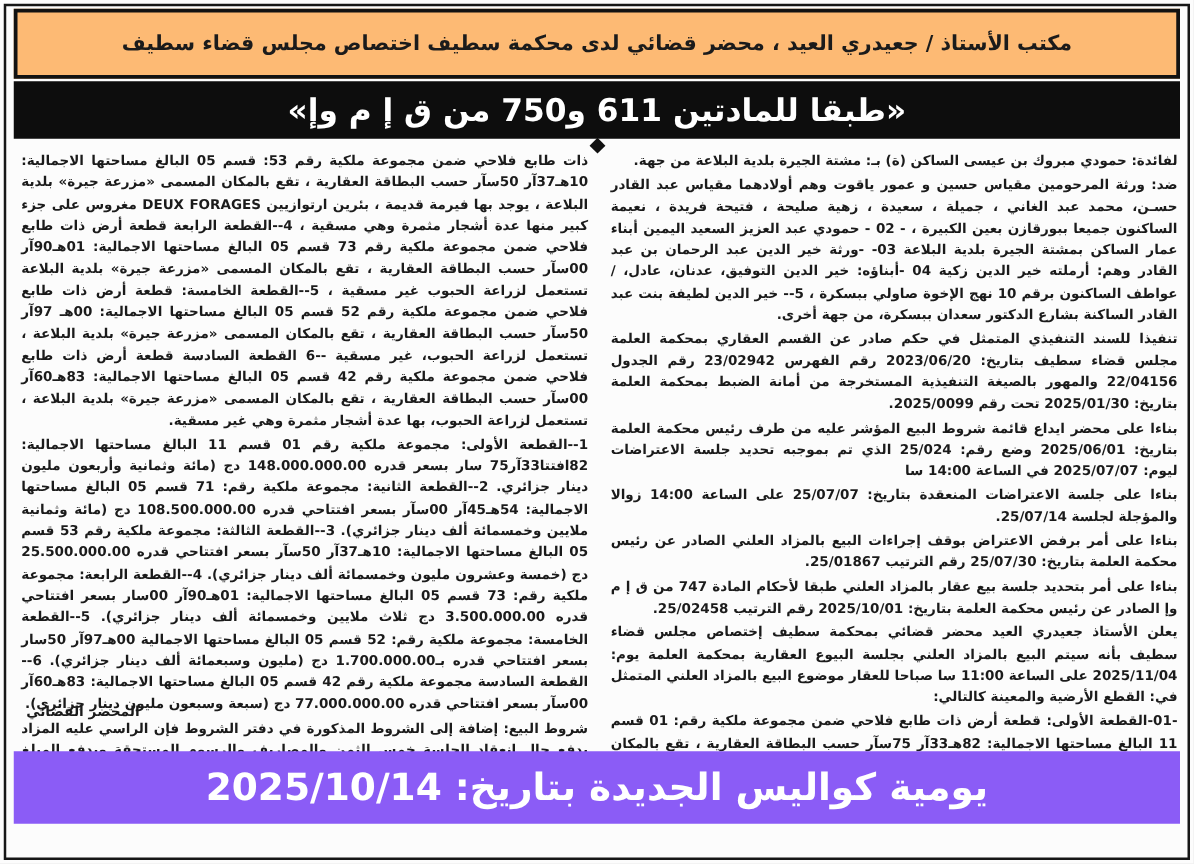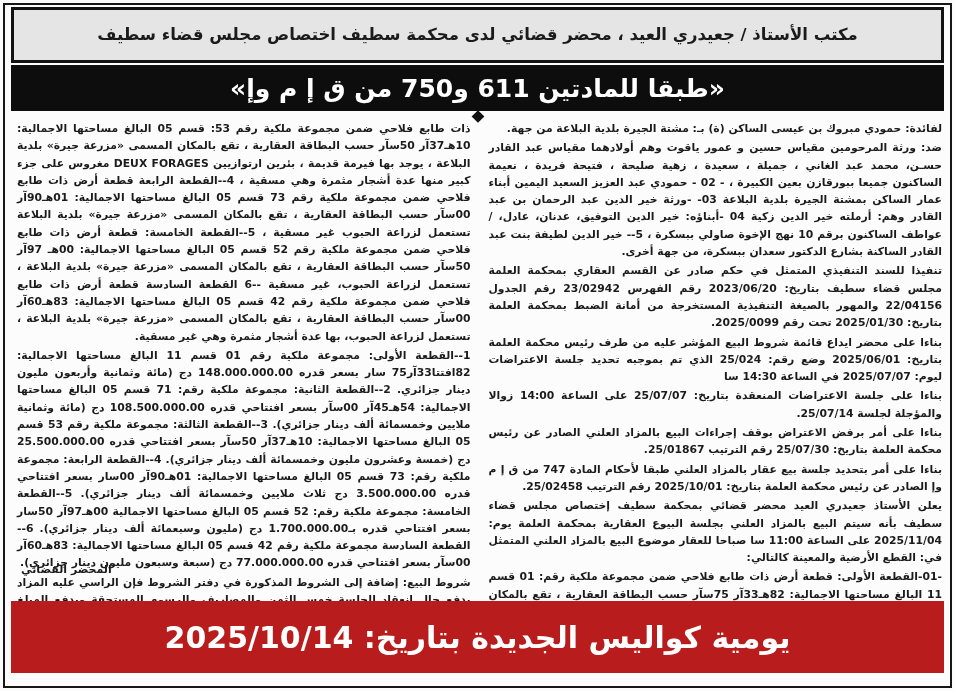--- a/index.html
+++ b/index.html
@@ -15,21 +15,21 @@
   .frame{
     position:absolute;inset:3px;
     border:2px solid #161616;
     background:#fcfcfc;
   }
   .office-box{
     position:absolute;top:2px;left:6px;right:6px;height:50px;
     border:3px solid #121212;
     display:flex;flex-direction:row;justify-content:center;align-items:center;
     font-weight:bold;font-size:16.5px;line-height:24px;text-align:center;
-    background:#e5e5e5;
+    background:#fdba74;
   }
   .title-bar{
     position:absolute;top:60px;left:6px;right:6px;height:46px;
     background:#0d0d0d;color:#ffffff;
     display:flex;flex-direction:row;justify-content:center;align-items:center;gap:46px;
     font-weight:bold;font-size:25px;
   }
   .ornament{
     position:absolute;top:107px;left:50%;
     width:9px;height:9px;background:#111;
@@ -45,22 +45,22 @@
     flex:1 1 0;
     font-size:10.8px;line-height:17.3px;font-weight:bold;
     text-align:justify;
   }
   .col p{margin:0 0 2px 4px;}
   .signature{
     position:absolute;left:16px;top:558px;
     font-weight:bold;font-size:11px;
   }
   .footer-bar{
-    position:absolute;top:596px;left:6px;right:6px;height:72px;
-    background:#b91c1c;color:#ffffff;
+    position:absolute;top:596px;left:6px;right:6px;height:58px;
+    background:#8b5cf6;color:#ffffff;
     display:flex;justify-content:center;align-items:center;
     font-weight:bold;font-size:30px;
   }
 </style>
 </head>
 <body>
 
 <div class="page">
   <div class="frame">
 
@@ -72,21 +72,21 @@
       <span>«طبقا للمادتين 611 و750 من ق إ م وإ»</span>
     </div>
 
     <div class="ornament"></div>
 
     <main class="body-columns">
       <section class="col">
         <p>لفائدة: حمودي مبروك بن عيسى الساكن (ة) بـ: مشتة الجيرة بلدية البلاعة من جهة.</p>
         <p>ضد: ورثة المرحومين مقياس حسين و عمور ياقوت وهم أولادهما مقياس عبد القادر حسـن، محمد عبد الغاني ، جميلة ، سعيدة ، زهية صليحة ، فتيحة فريدة ، نعيمة الساكنون جميعا ببورقازن بعين الكبيرة ، - 02 - حمودي عبد العزيز السعيد اليمين أبناء عمار الساكن بمشتة الجيرة بلدية البلاعة 03- -ورثة خير الدين عبد الرحمان بن عبد القادر وهم: أرملته خير الدين زكية 04 -أبناؤه: خير الدين التوفيق، عدنان، عادل، / عواطف الساكنون برقم 10 نهج الإخوة صاولي ببسكرة ، 5-- خير الدين لطيفة بنت عبد القادر الساكنة بشارع الدكتور سعدان ببسكرة، من جهة أخرى.</p>
         <p>تنفيذا للسند التنفيذي المتمثل في حكم صادر عن القسم العقاري بمحكمة العلمة مجلس قضاء سطيف بتاريخ: 2023/06/20 رقم الفهرس 23/02942 رقم الجدول 22/04156 والمهور بالصيغة التنفيذية المستخرجة من أمانة الضبط بمحكمة العلمة بتاريخ: 2025/01/30 تحت رقم 2025/0099.</p>
-        <p>بناءا على محضر ايداع قائمة شروط البيع المؤشر عليه من طرف رئيس محكمة العلمة بتاريخ: 2025/06/01 وضع رقم: 25/024 الذي تم بموجبه تحديد جلسة الاعتراضات ليوم: 2025/07/07 في الساعة 14:30 سا</p>
+        <p>بناءا على محضر ايداع قائمة شروط البيع المؤشر عليه من طرف رئيس محكمة العلمة بتاريخ: 2025/06/01 وضع رقم: 25/024 الذي تم بموجبه تحديد جلسة الاعتراضات ليوم: 2025/07/07 في الساعة 14:00 سا</p>
         <p>بناءا على جلسة الاعتراضات المنعقدة بتاريخ: 25/07/07 على الساعة 14:00 زوالا والمؤجلة لجلسة 25/07/14.</p>
         <p>بناءا على أمر برفض الاعتراض بوقف إجراءات البيع بالمزاد العلني الصادر عن رئيس محكمة العلمة بتاريخ: 25/07/30 رقم الترتيب 25/01867.</p>
         <p>بناءا على أمر بتحديد جلسة بيع عقار بالمزاد العلني طبقا لأحكام المادة 747 من ق إ م وإ الصادر عن رئيس محكمة العلمة بتاريخ: 2025/10/01 رقم الترتيب 25/02458.</p>
         <p>يعلن الأستاذ جعيدري العيد محضر قضائي بمحكمة سطيف إختصاص مجلس قضاء سطيف بأنه سيتم البيع بالمزاد العلني بجلسة البيوع العقارية بمحكمة العلمة يوم: 2025/11/04 على الساعة 11:00 سا صباحا للعقار موضوع البيع بالمزاد العلني المتمثل في: القطع الأرضية والمعينة كالتالي:</p>
         <p>-01-القطعة الأولى: قطعة أرض ذات طابع فلاحي ضمن مجموعة ملكية رقم: 01 قسم 11 البالغ مساحتها الاجمالية: 82هـ33آر 75سآر حسب البطاقة العقارية ، تقع بالمكان المسمى «بنراحمد» بلدية البلاعة تستعمل لزراعة الحبوب بها بئر تقليدي وخزان ماء مشيد من قبل بلدية البلاعة غير مسقية 2--القطعة الثانية: قطعة ارض ذات طابع فلاحي ضمن مجموعة ملكية رقم: 71 قسم 05 البالغ مساحتها الاجمالية: 54هـ45آر 00سآر حسب البطاقة العقارية ، تقع بالمكان المسمى «مزرعة «جيرة» بلدية البلاعة تستعمل لزراعة الحبوب بها مسكن مشيد من قبل حمودي اليمين بن عمار غير مسقية 3--القطعة الثالثة: قطعة أرض</p>
       </section>
       <section class="col">
         <p>ذات طابع فلاحي ضمن مجموعة ملكية رقم 53: قسم 05 البالغ مساحتها الاجمالية: 10هـ37آر 50سآر حسب البطاقة العقارية ، تقع بالمكان المسمى «مزرعة جيرة» بلدية البلاعة ، يوجد بها فيرمة قديمة ، بئرين ارتوازيين DEUX FORAGES مغروس على جزء كبير منها عدة أشجار مثمرة وهي مسقية ، 4--القطعة الرابعة قطعة أرض ذات طابع فلاحي ضمن مجموعة ملكية رقم 73 قسم 05 البالغ مساحتها الاجمالية: 01هـ90آر 00سآر حسب البطاقة العقارية ، تقع بالمكان المسمى «مزرعة جيرة» بلدية البلاعة تستعمل لزراعة الحبوب غير مسقية ، 5--القطعة الخامسة: قطعة أرض ذات طابع فلاحي ضمن مجموعة ملكية رقم 52 قسم 05 البالغ مساحتها الاجمالية: 00هـ 97آر 50سآر حسب البطاقة العقارية ، تقع بالمكان المسمى «مزرعة جيرة» بلدية البلاعة ، تستعمل لزراعة الحبوب، غير مسقية --6 القطعة السادسة قطعة أرض ذات طابع فلاحي ضمن مجموعة ملكية رقم 42 قسم 05 البالغ مساحتها الاجمالية: 83هـ60آر 00سآر حسب البطاقة العقارية ، تقع بالمكان المسمى «مزرعة جيرة» بلدية البلاعة ، تستعمل لزراعة الحبوب، بها عدة أشجار مثمرة وهي غير مسقية.</p>
         <p>1--القطعة الأولى: مجموعة ملكية رقم 01 قسم 11 البالغ مساحتها الاجمالية: 82افتتا33آر75 سار بسعر قدره 148.000.000.00 دج (مائة وثمانية وأربعون مليون دينار جزائري. 2--القطعة الثانية: مجموعة ملكية رقم: 71 قسم 05 البالغ مساحتها الاجمالية: 54هـ45آر 00سآر بسعر افتتاحي قدره 108.500.000.00 دج (مائة وثمانية ملايين وخمسمائة ألف دينار جزائري). 3--القطعة الثالثة: مجموعة ملكية رقم 53 قسم 05 البالغ مساحتها الاجمالية: 10هـ37آر 50سآر بسعر افتتاحي قدره 25.500.000.00 دج (خمسة وعشرون مليون وخمسمائة ألف دينار جزائري). 4--القطعة الرابعة: مجموعة ملكية رقم: 73 قسم 05 البالغ مساحتها الاجمالية: 01هـ90آر 00سار بسعر افتتاحي قدره 3.500.000.00 دج ثلاث ملايين وخمسمائة ألف دينار جزائري). 5--القطعة الخامسة: مجموعة ملكية رقم: 52 قسم 05 البالغ مساحتها الاجمالية 00هـ97آر 50سار بسعر افتتاحي قدره بـ1.700.000.00 دج (مليون وسبعمائة ألف دينار جزائري). 6--القطعة السادسة مجموعة ملكية رقم 42 قسم 05 البالغ مساحتها الاجمالية: 83هـ60آر 00سآر بسعر افتتاحي قدره 77.000.000.00 دج (سبعة وسبعون مليون دينار جزائري).</p>
         <p>شروط البيع: إضافة إلى الشروط المذكورة في دفتر الشروط فإن الراسي عليه المزاد يدفع حال انعقاد الجلسة خمس الثمن والمصاريف والرسوم المستحقة ويدفع المبلغ الباقي في أجل أقصاه 8 أيام بأمانة ضبط المحكمة.</p>

